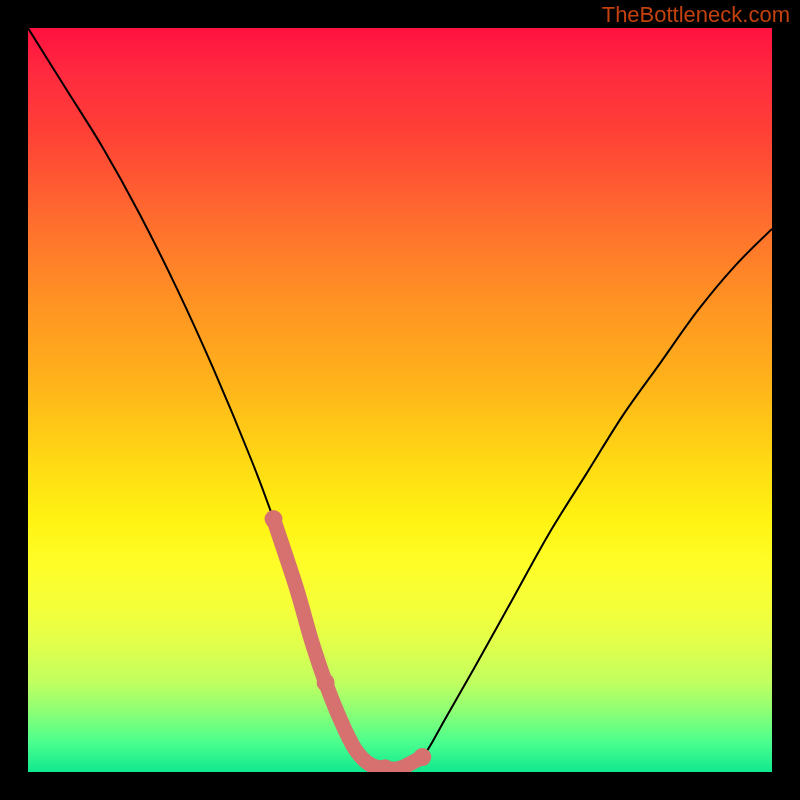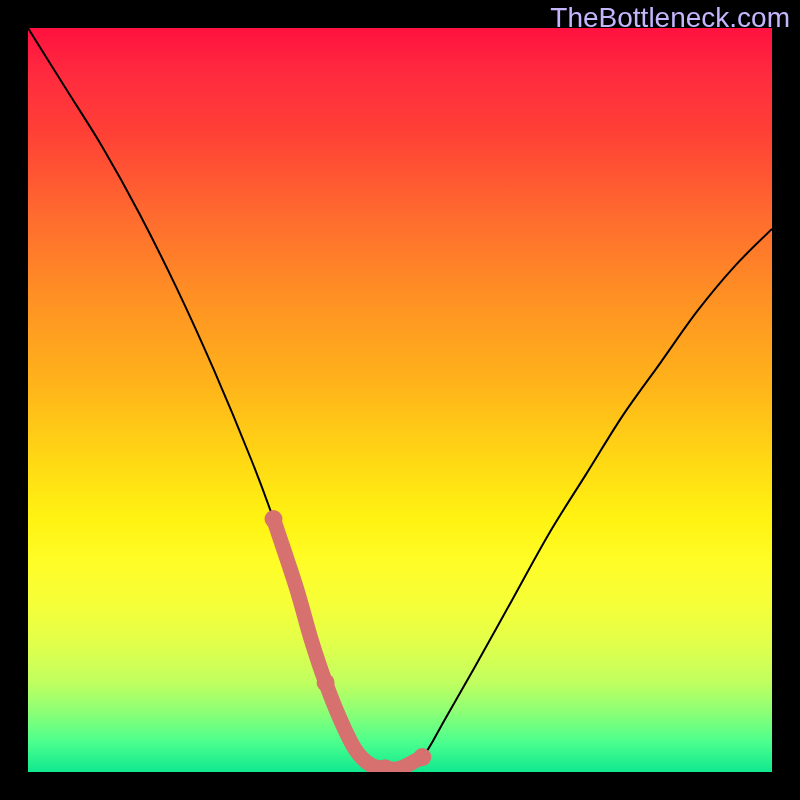--- a/index.html
+++ b/index.html
@@ -14,22 +14,22 @@
   .frame {
     position: relative;
     width: 800px;
     height: 800px;
     background: #000;
   }
   .watermark {
     position: absolute;
     top: 2px;
     right: 10px;
-    color: #c4b5fd;
-    font-size: 28px;
+    color: #c2410c;
+    font-size: 22px;
     font-weight: 500;
     z-index: 10;
     user-select: none;
   }
   .plot-area {
     position: absolute;
     left: 28px;
     top: 28px;
     width: 744px;
     height: 744px;

